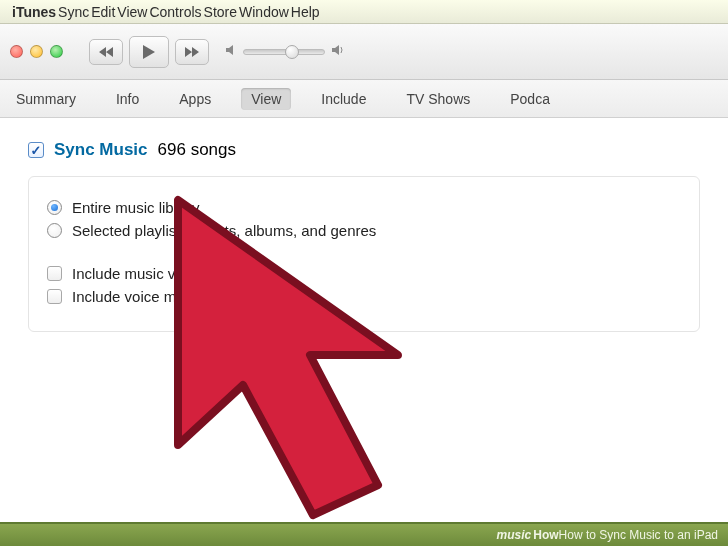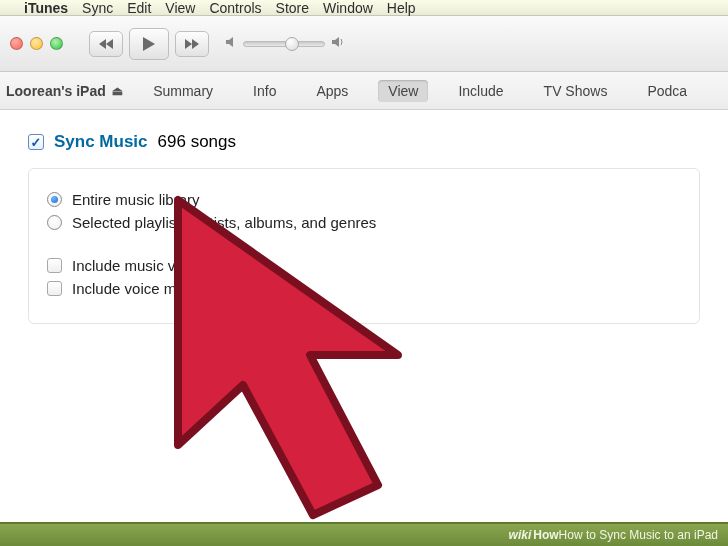--- a/index.html
+++ b/index.html
@@ -1,25 +1,25 @@
 <!DOCTYPE html>
 <html><head>
 <meta charset="utf-8">
 <style>
   * { box-sizing: border-box; margin: 0; padding: 0; }
   html, body { width: 728px; height: 546px; overflow: hidden; font-family: "Lucida Grande", "Helvetica Neue", Arial, sans-serif; font-size: 13px; color: #333; }
   body { background: #fff; position: relative; }
 
   
   .osx-menubar {
-    height: 16px;
+    height: 24px;
     background: linear-gradient(#fbfde9, #e9ebd8);
     border-bottom: 1px solid #c6c8b4;
     display: flex; align-items: center;
-    padding: 0 10px; gap: 14px;
+    padding: 0 10px; gap: 2px;
     font-size: 14px; color: #2e2e2e;
   }
   .osx-menubar .apple { font-size: 15px; }
   .osx-menubar .app { font-weight: bold; }
   .osx-menubar span { cursor: default; }
 
   
   .itunes-window { background: #fff; }
   .itunes-toolbar {
     height: 56px;
@@ -178,24 +178,20 @@
         <svg width="14" height="12" viewBox="0 0 14 12">
             <path d="M1 4 H4 L8 1 V11 L4 8 H1 Z" fill="#8a8a8a"></path>
             <path d="M10 3 Q12 6 10 9" stroke="#8a8a8a" fill="none"></path>
           </svg>
       </span>
     </div>
     <div class="applelogo"></div>
   </div>
 
   <div class="device-tabs">
-    <span class="device-name">
-      <span>Loorean's iPad</span>
-      <span class="eject">⏏</span>
-    </span>
     <span class="tab">Summary</span>
     <span class="tab">Info</span>
     <span class="tab">Apps</span>
     <span class="tab active">View</span>
     <span class="tab">Include</span>
     <span class="tab">TV Shows</span>
     <span class="tab">Podca</span>
   </div>
 
   <div class="content">
@@ -227,16 +223,16 @@
   </div>
 </div>
 
 <div class="cursor-overlay">
   <svg width="320" height="340" viewBox="0 0 320 340">
     <path d="M 10 10 L 10 255 L 75 195 L 145 325 L 210 295 L 142 165 L 230 165 Z" fill="#d4213d" stroke="#7a0f20" stroke-width="8" stroke-linejoin="round"></path>
   </svg>
 </div>
 
 <div class="wikihow-bar">
-  <span class="wk">wiki</span>
+  <span class="wk">music</span>
     <span class="how">How</span>
   <span class="txt">How to Sync Music to an iPad</span>
 </div>
 
 </body></html>

